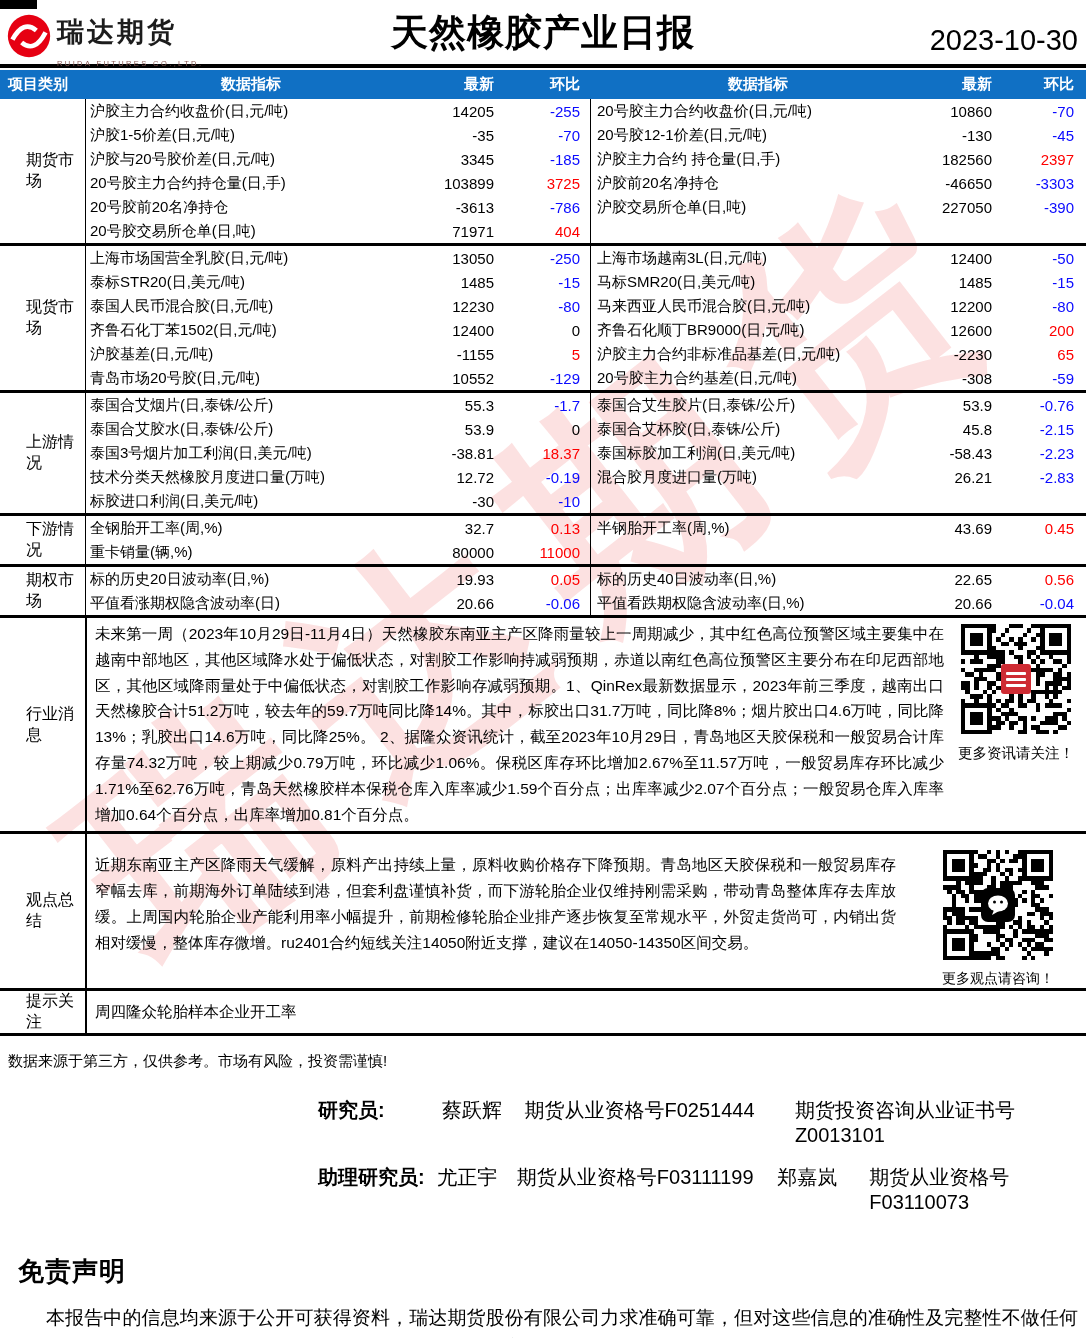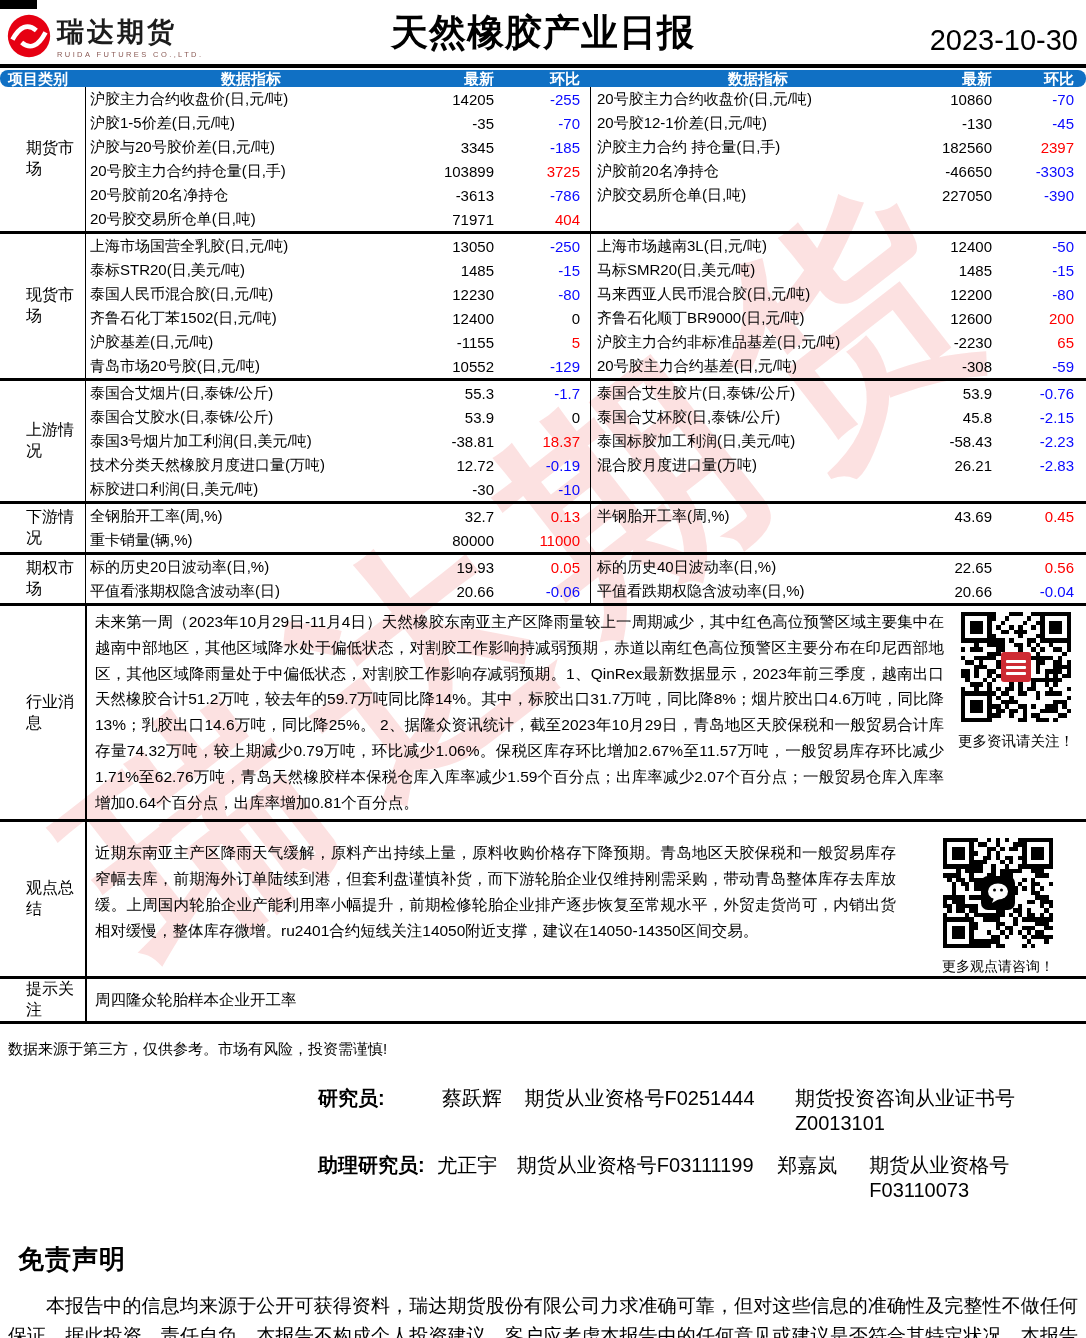--- a/index.html
+++ b/index.html
@@ -14,28 +14,28 @@
     font-size:235px;font-weight:bold;letter-spacing:38px;
     color:rgba(238,105,105,0.20);white-space:nowrap;}
   
   .corner-artifact{position:absolute;left:0;top:0;width:37px;height:9px;background:#000;}
   
   .hdr{position:relative;height:64px;}
   .logo{position:absolute;left:6px;top:13px;display:flex;align-items:flex-start;}
   .logo-icon{width:46px;height:46px;margin-right:5px;}
   .logo-txt{display:flex;flex-direction:column;margin-top:4px;}
   .logo-cn{font-size:27px;font-weight:bold;color:#1c1c1c;letter-spacing:3px;line-height:30px;}
-  .logo-en{font-size:7.5px;color:#8a5a55;letter-spacing:2.4px;margin-top:3px;}
+  .logo-en{font-size:7.5px;color:#8a5a55;letter-spacing:2.4px;margin-top:12px;}
   .title{text-align:center;font-size:37px;font-weight:bold;padding-top:8px;letter-spacing:1px;}
   .date{position:absolute;right:8px;top:24px;font-size:29px;}
   .top-rule{height:4px;background:#000;margin-top:0px;}
   
   .grid{display:grid;grid-template-columns:86px 330px 88px 86px 336px 76px 76px;}
   .thead{background:var(--blue,#1070c4);color:#fff;font-weight:bold;font-size:15px;
-         height:17px;align-items:center;margin-top:2px;border-radius:8px;}
+         height:29px;align-items:center;margin-top:2px;}
   .thead .c0{padding-left:8px;text-align:left;}
   .thead .cc{text-align:center;}
   .thead .cr{text-align:right;padding-right:10px;}
   .thead .cr.last{padding-right:4px;}
   
   .sec{display:flex;border-top:3px solid #000;}
   .sec.first{border-top:none;}
   .cat{width:86px;border-right:1px solid #000;display:flex;align-items:center;
        justify-content:flex-start;padding-left:26px;box-sizing:border-box;
        font-size:16px;flex:0 0 86px;}

